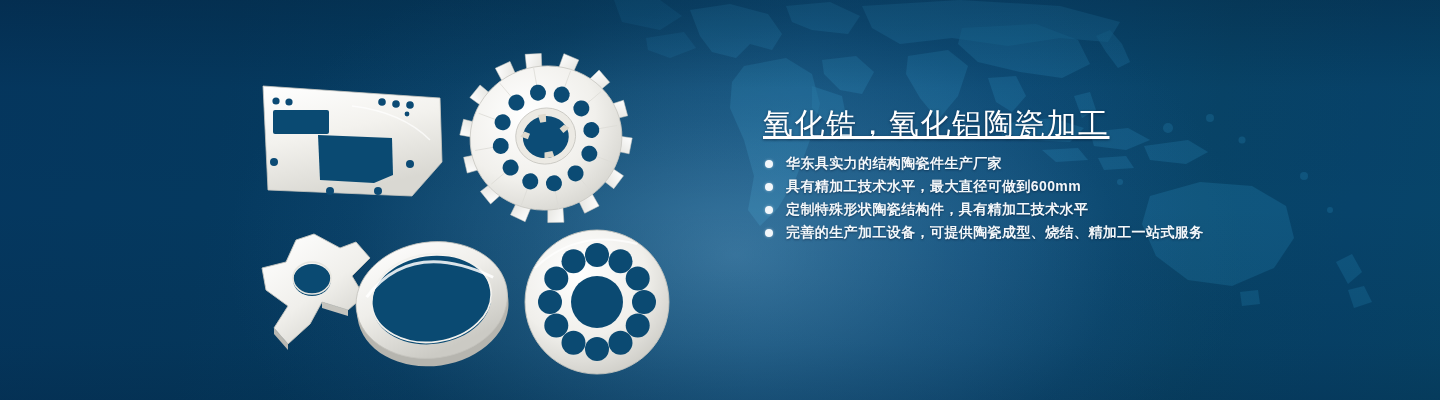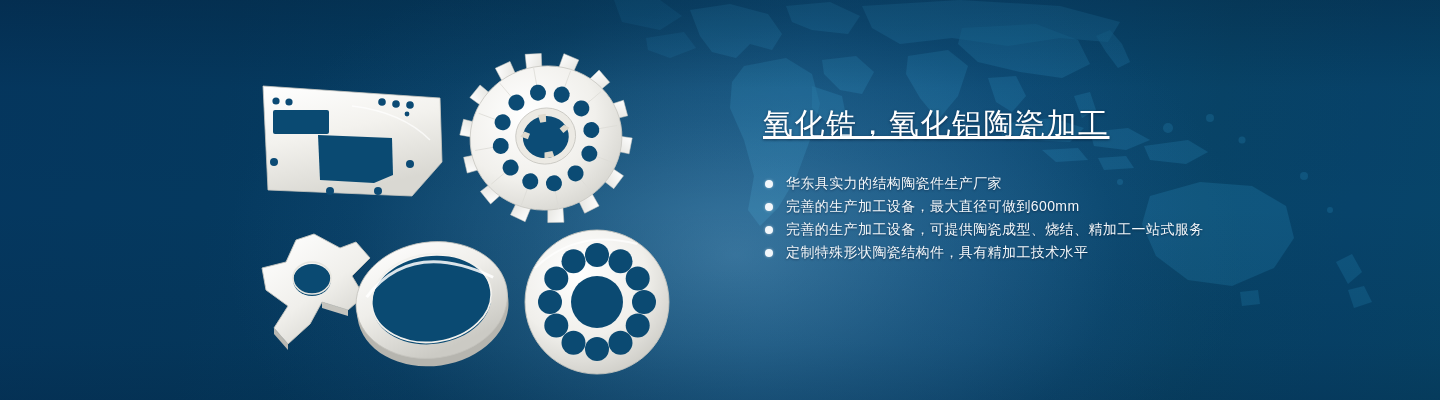--- a/index.html
+++ b/index.html
@@ -61,22 +61,23 @@
     color:#ffffff;
     font-size:30px;
     line-height:40px;
     font-weight:400;
     letter-spacing:1.5px;
     text-shadow:0 1px 3px rgba(0,20,45,0.55);
     white-space:nowrap;
     text-decoration:underline;
   }
   #bullets {
-    margin-top:28px;
+    margin-top:8px;
     list-style:none;
+    font-weight:bold;
   }
   .bullet-row {
     display:flex;
     align-items:center;
     height:23px;
     margin-bottom:0px;
   }
   .dot {
     width:8px; height:8px;
     border-radius:50%;
@@ -370,29 +371,29 @@
 
     <ul id="bullets">
 
       <li class="bullet-row">
         <span class="dot"></span>
         <span class="bullet-text">华东具实力的结构陶瓷件生产厂家</span>
       </li>
 
       <li class="bullet-row">
         <span class="dot"></span>
-        <span class="bullet-text">完善的生产加工设备，最大直径可做到600mm</span>
+        <span class="bullet-text">具有精加工技术水平，最大直径可做到600mm</span>
+      </li>
+
+      <li class="bullet-row">
+        <span class="dot"></span>
+        <span class="bullet-text">定制特殊形状陶瓷结构件，具有精加工技术水平</span>
       </li>
 
       <li class="bullet-row">
         <span class="dot"></span>
         <span class="bullet-text">完善的生产加工设备，可提供陶瓷成型、烧结、精加工一站式服务</span>
       </li>
 
-      <li class="bullet-row">
-        <span class="dot"></span>
-        <span class="bullet-text">定制特殊形状陶瓷结构件，具有精加工技术水平</span>
-      </li>
-
     </ul>
   </div>
 
 </div>
 
 </body></html>

